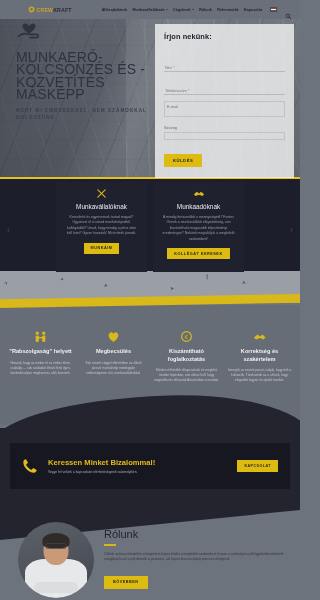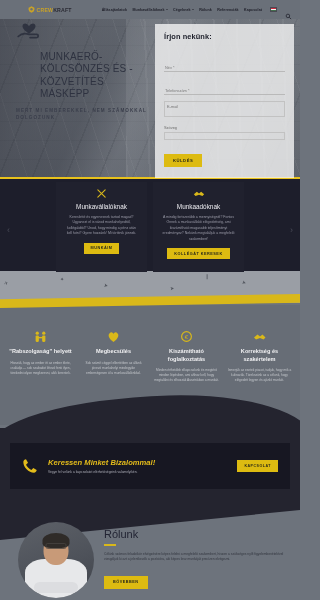--- a/index.html
+++ b/index.html
@@ -78,22 +78,22 @@
     background: linear-gradient(90deg, rgba(45,48,58,.62) 0%, rgba(60,64,74,.42) 45%, rgba(70,75,84,.26) 100%);
   }
   .hero-stripe {
     position: absolute; left: 0; bottom: 0; width: 100%; height: 2.5px;
     background: #e8c21c;
   }
 
   .hero-left { position: absolute; left: 16px; top: 18px; width: 135px; z-index: 6; }
   .hand-icon { width: 26px; height: 24px; margin-bottom: 9px; }
   .hero-title {
-    font-size: 10px; line-height: 12.4px; color: #2e3240;
-    font-weight: 400; letter-spacing: .15px; margin-left: 24px;
+    font-size: 14px; line-height: 12.4px; color: #2e3240;
+    font-weight: 400; letter-spacing: .15px;
   }
   .hero-sub {
     margin-top: 6px; font-size: 4.6px; line-height: 7px;
     color: #3a3e4b; letter-spacing: 1.05px; font-weight: 600;
   }
 
   
   .form-card {
     position: absolute; right: 6px; top: 24px; width: 139px;
     background: rgba(244,244,244,.80);
@@ -188,21 +188,21 @@
   }
 
   
   .cta {
     position: absolute; top: 443px; left: 10px; width: 280px; height: 46px;
     background: #171722; z-index: 8; display: flex; align-items: center;
     padding: 0 12px;
   }
   .cta-phone { width: 16px; height: 16px; margin-right: 10px; flex: none; }
   .cta-text { flex: 1; }
-  .cta-title { font-size: 7.6px; color: #e3bb1b; font-weight: 700; margin-bottom: 3px; font-style: italic; }
+  .cta-title { font-size: 7.6px; color: #e3bb1b; font-weight: 700; margin-bottom: 3px; }
   .cta-sub { font-size: 3.3px; color: #a9aab4; }
   .cta .btn-y { font-size: 3.6px; padding: 4px 7px; }
 
   
   .about {
     position: absolute; top: 510px; left: 0; width: 300px; height: 90px;
     background: #6d737c; z-index: 6; overflow: hidden;
   }
   .about-wedge {
     position: absolute; top: 0; left: 0; width: 300px; height: 30px;

